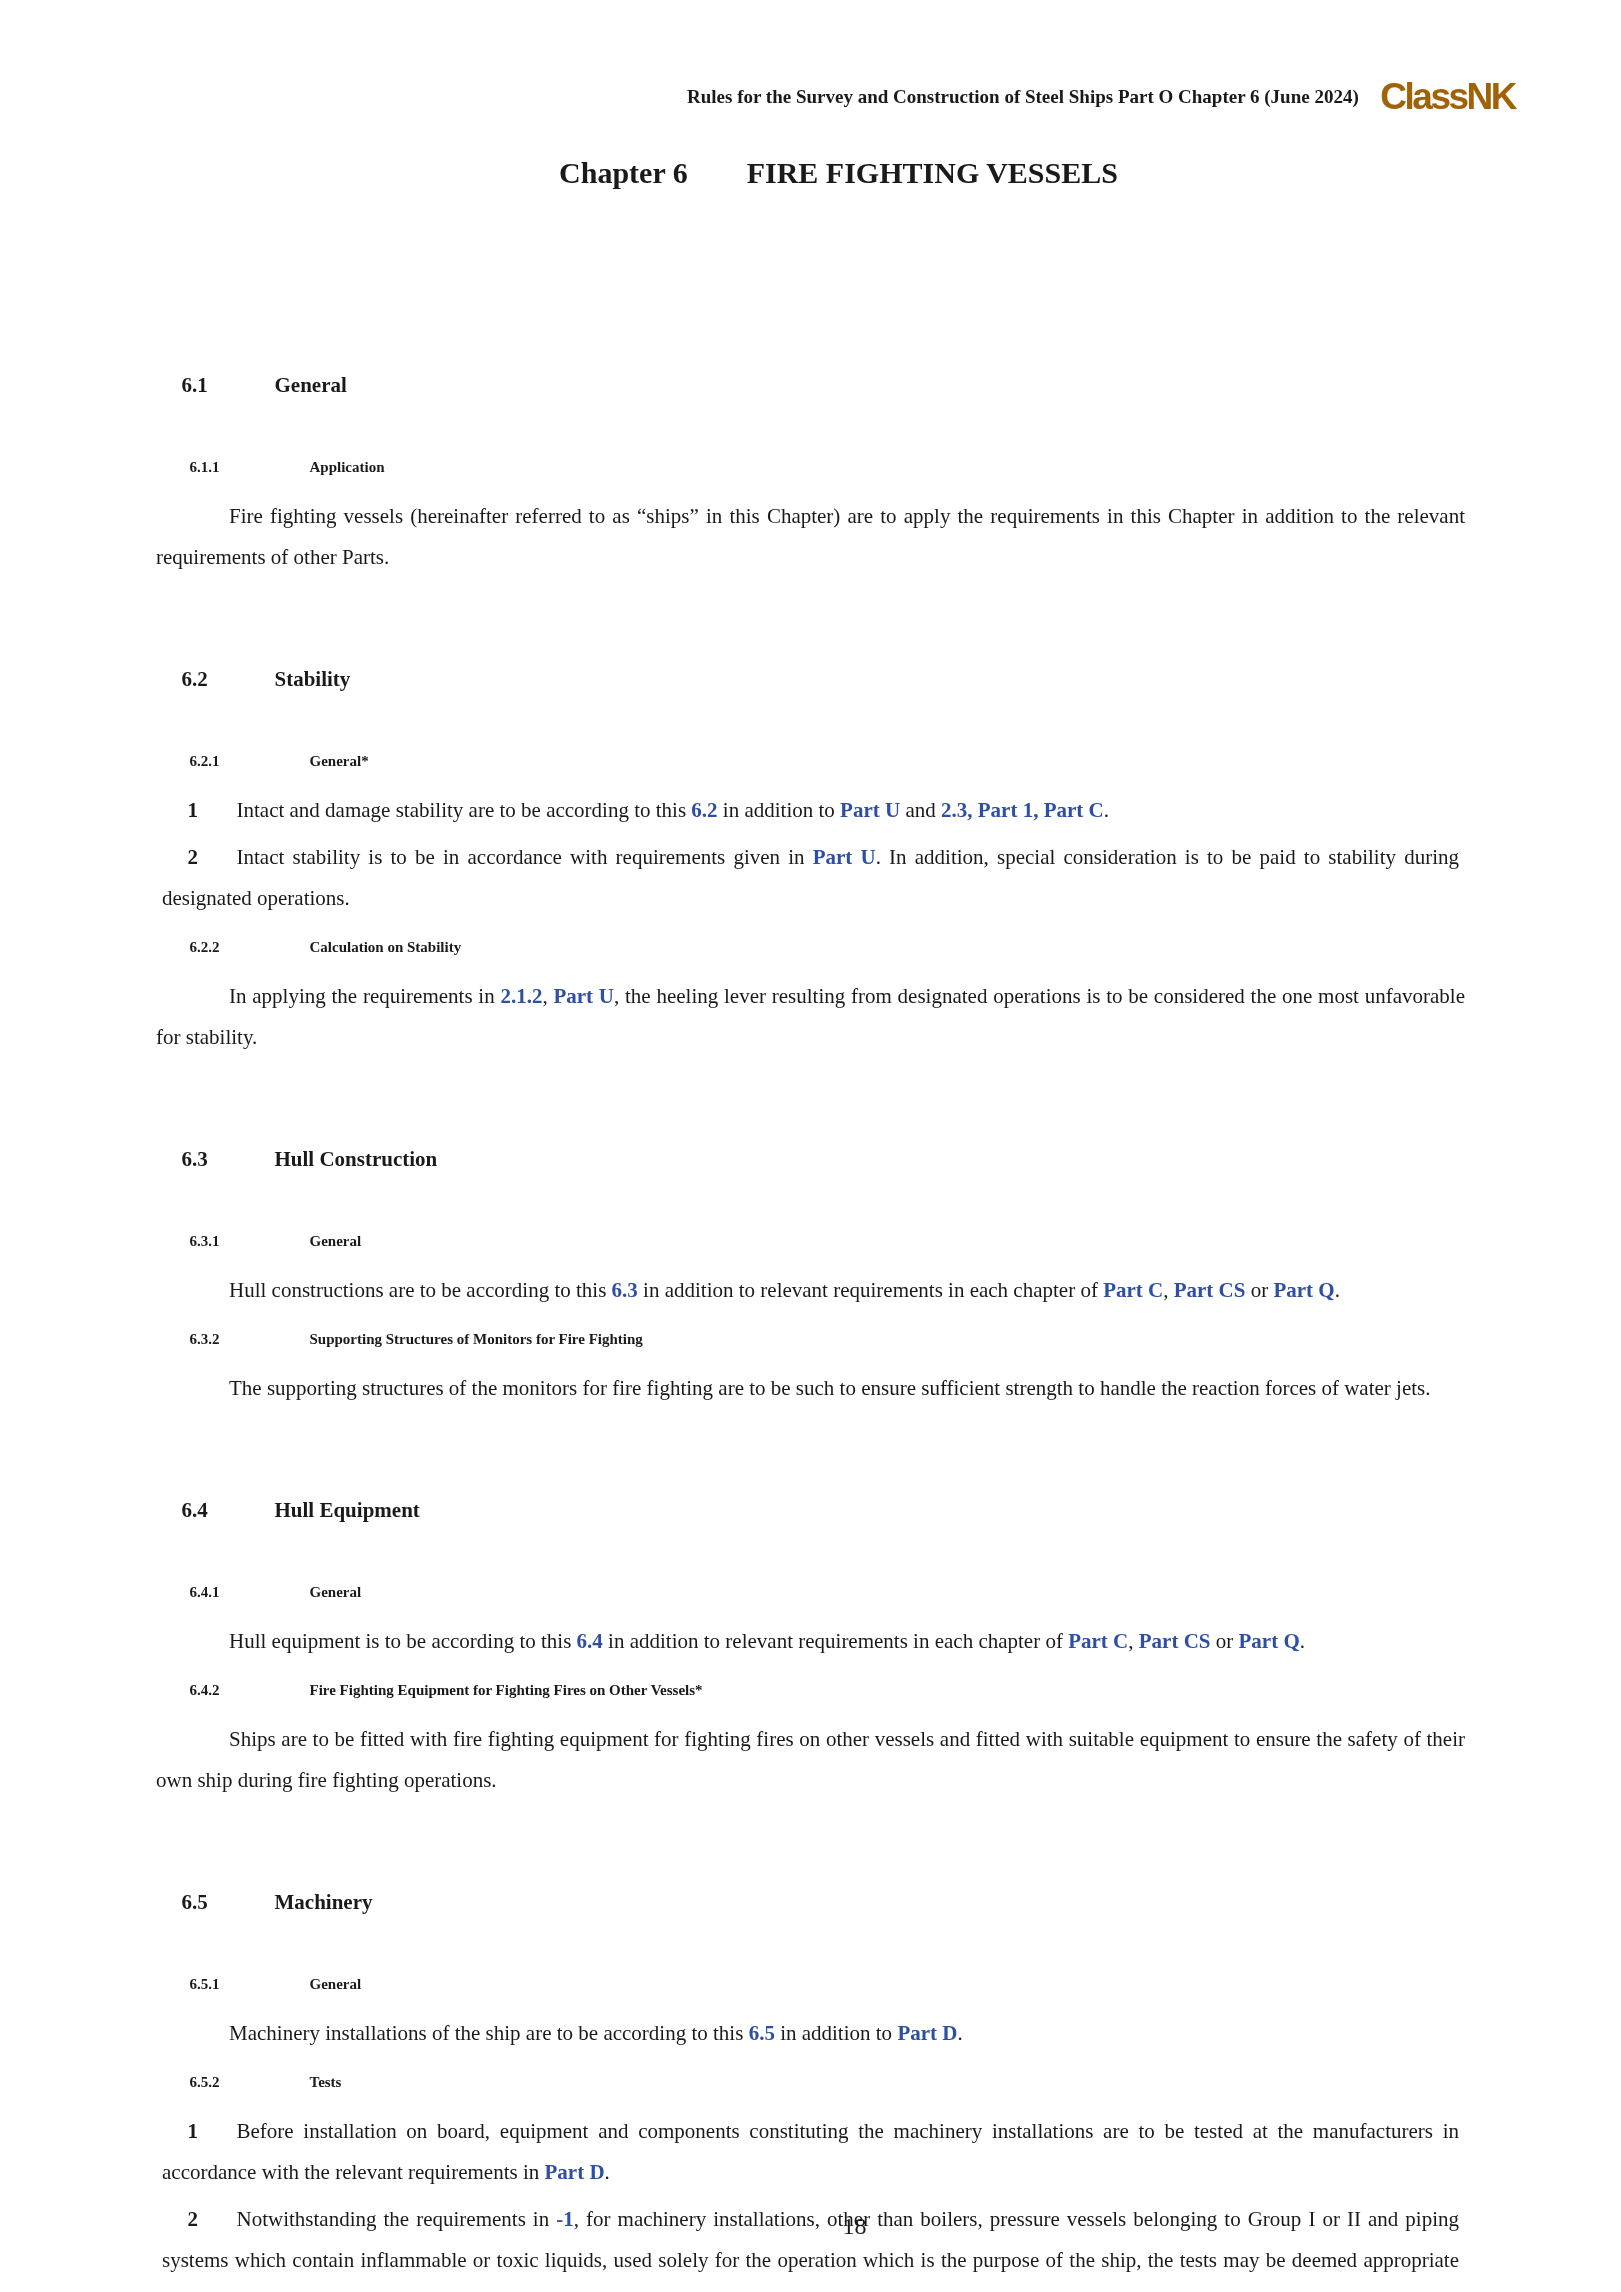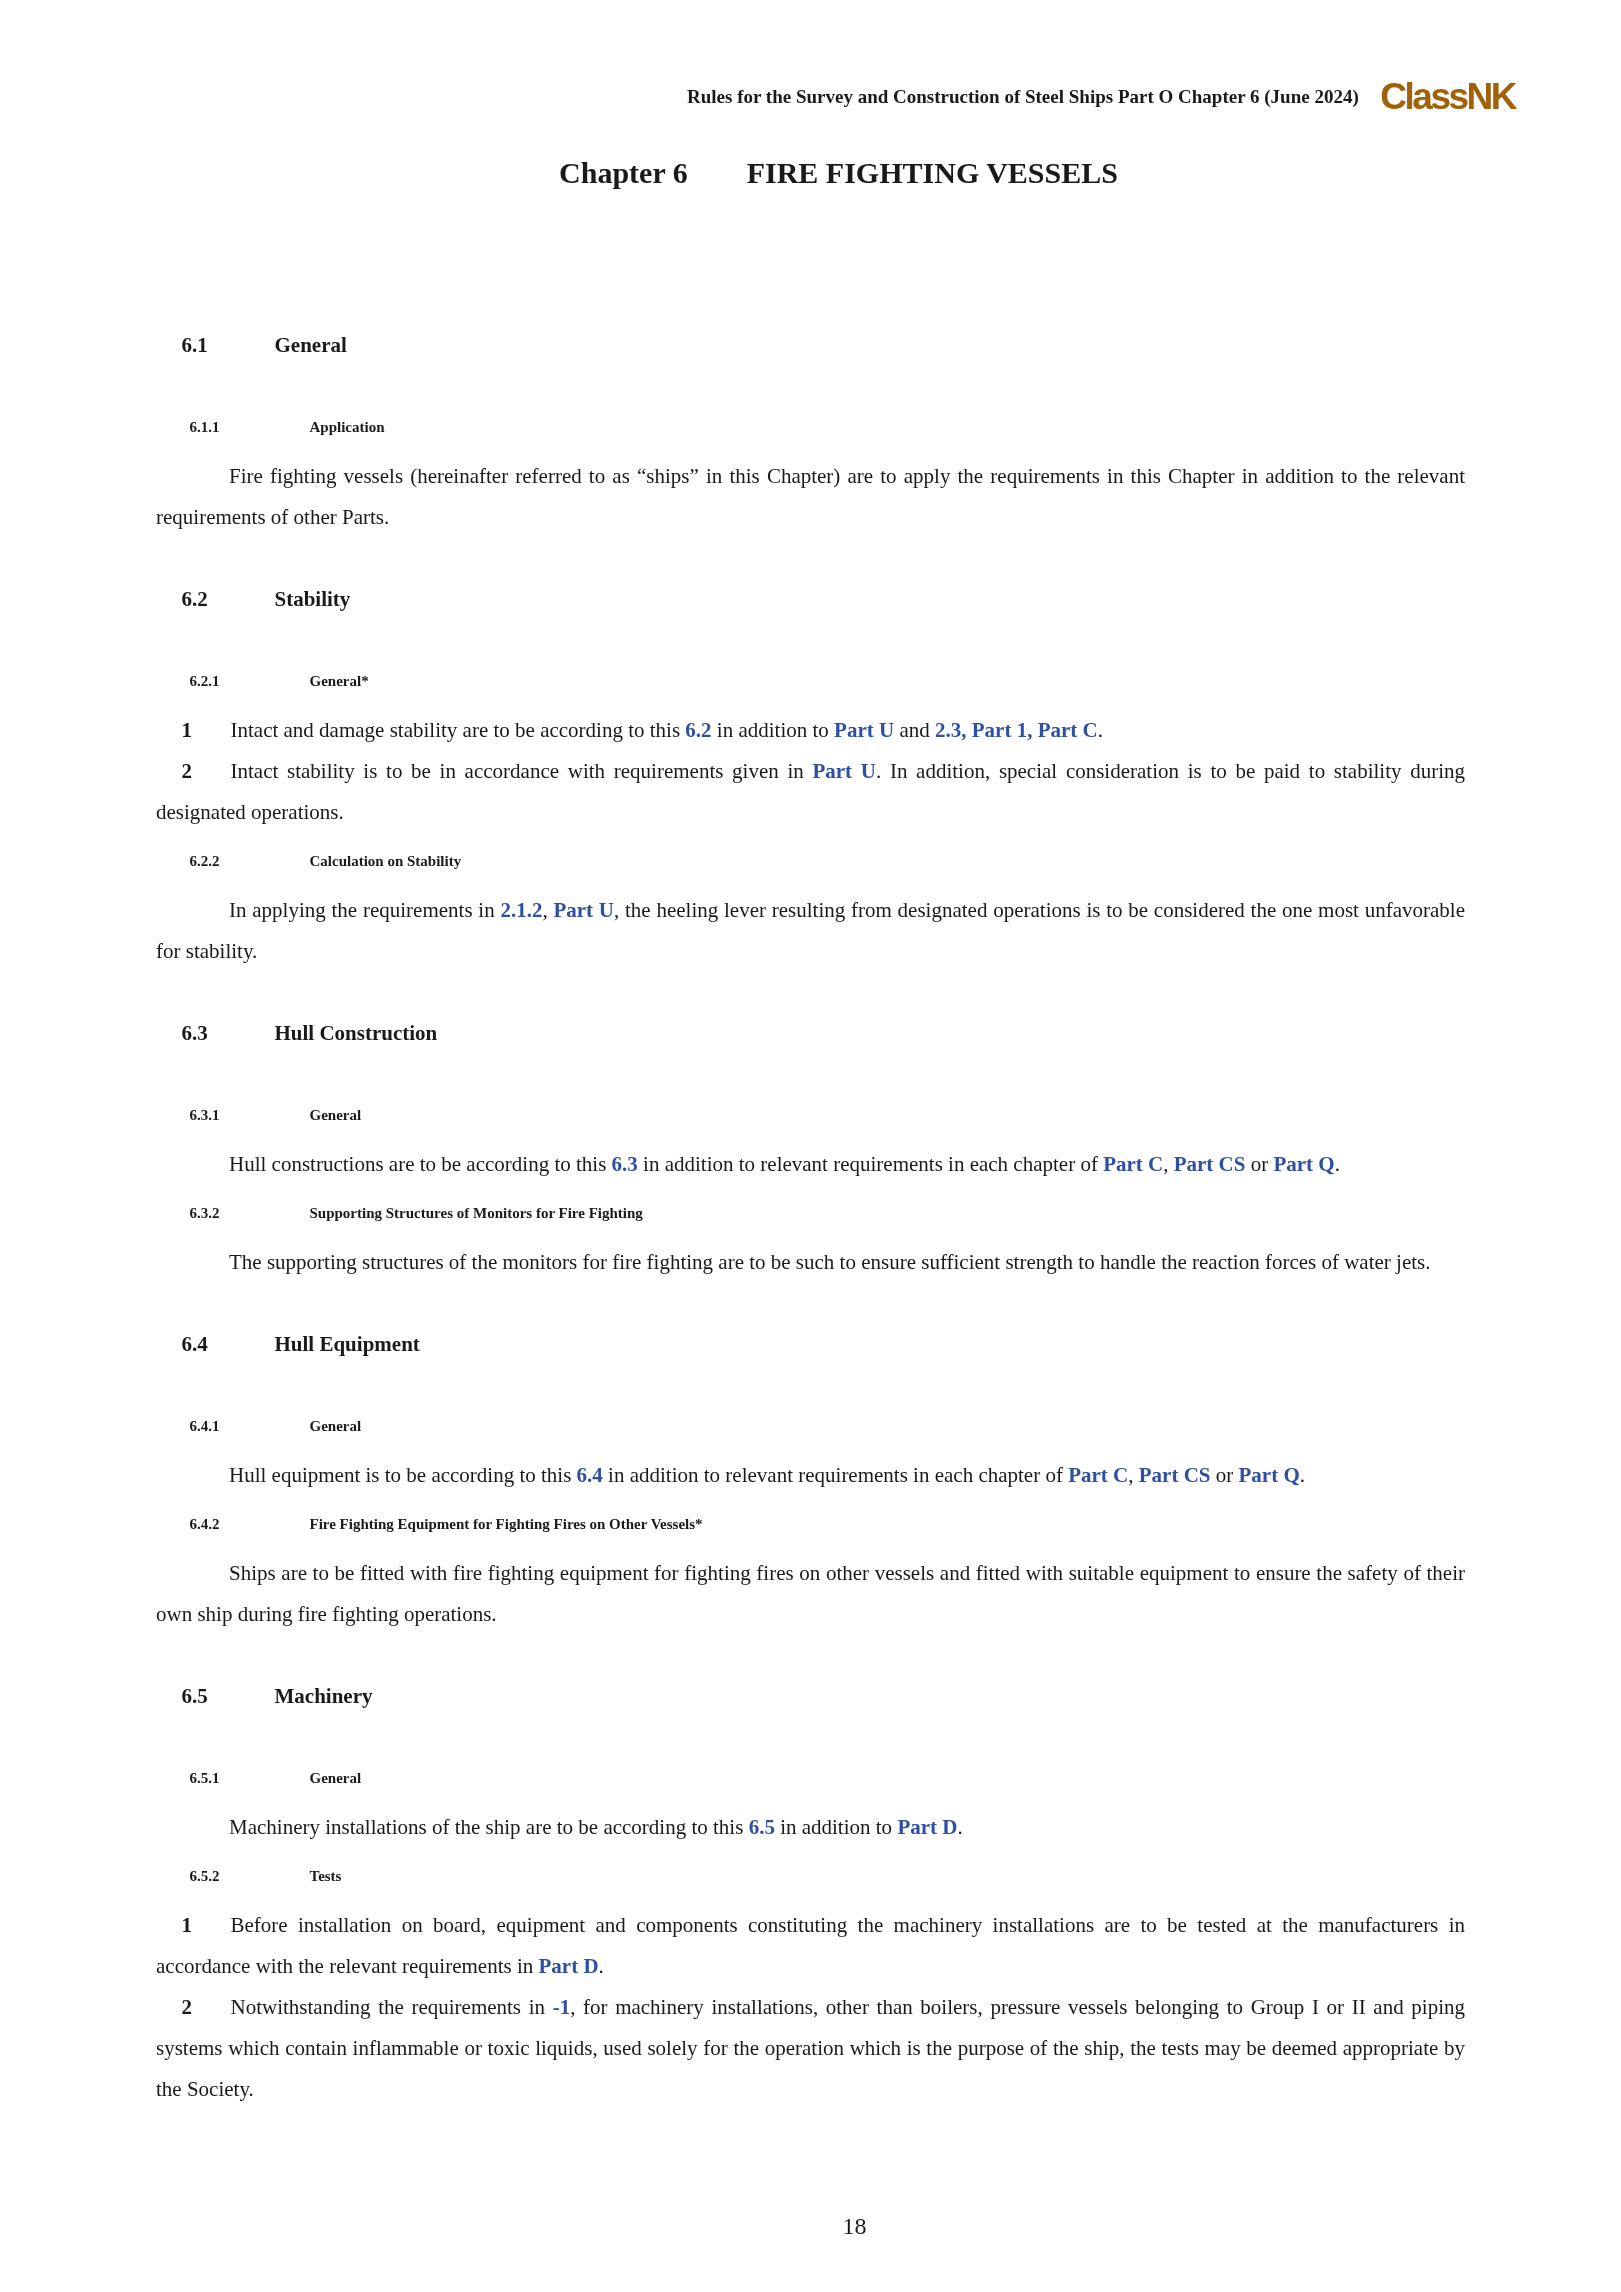--- a/index.html
+++ b/index.html
@@ -32,27 +32,27 @@
   }
   .doc > :first-child { margin-top:0; }
   h2.section-heading {
     font-size:21px; font-weight:bold;
     margin:41px 0; padding-left:25.5px;
   }
   h3.subsection-heading {
     font-size:15px; font-weight:bold;
     margin:8px; padding-left:25.5px;
   }
-  h2 .heading-number { display:inline-block; width:93px; }
+  h2 .heading-number { display:inline-block; width:93px;margin-top:40px; }
   h3 .heading-number { display:inline-block; width:120px; }
   p.paragraph {
     margin:0; text-indent:73px; text-align:justify;
   }
   p.numbered {
-    margin:0; text-indent:25.5px; text-align:justify;
+    margin:6px; text-indent:25.5px; text-align:justify;
   }
   .item-number {
     display:inline-block; width:49px; font-weight:bold; text-indent:0;
   }
   .link { color:var(--link-color, #2e4fa3); font-weight:bold; }
   .footer {
     position:absolute; bottom:53px; left:0; width:100%;
     text-align:center; font-size:24px;padding-left:44px;
   }
 </style>

